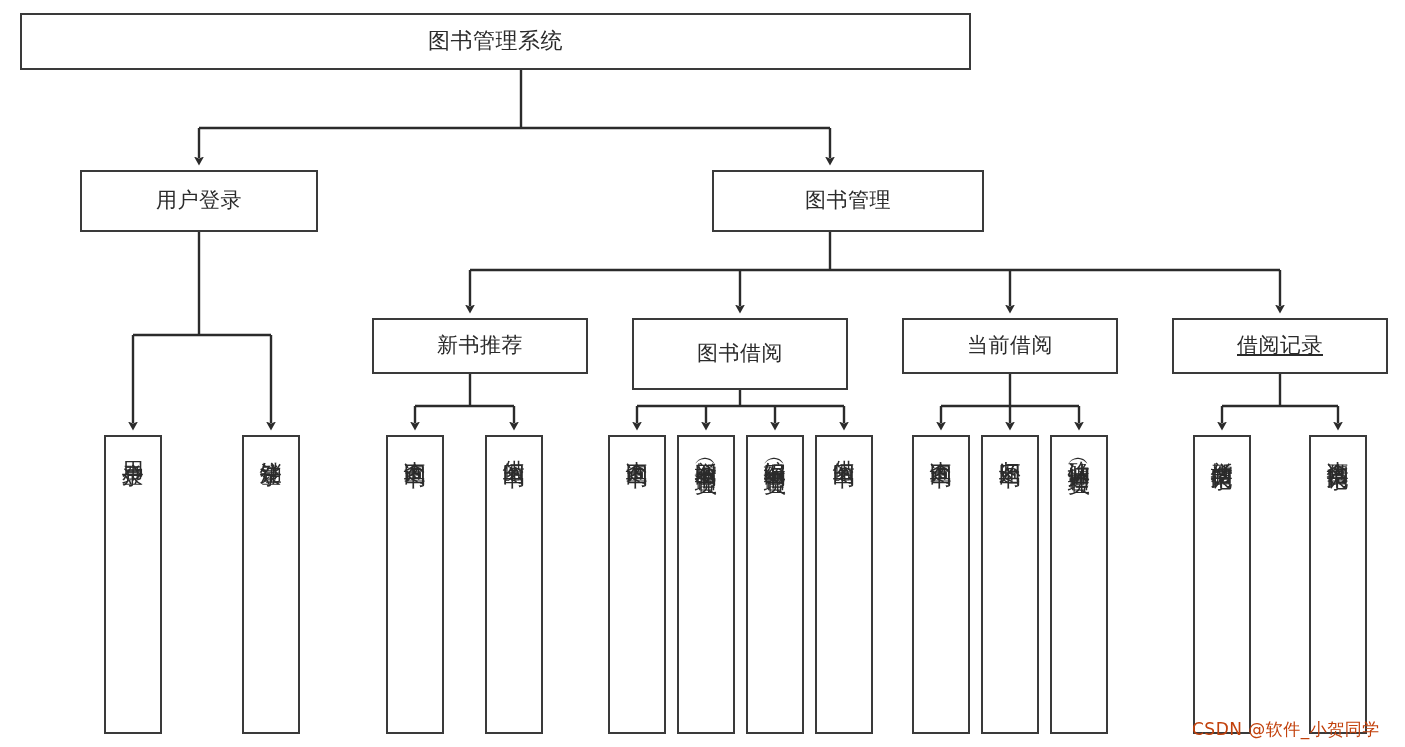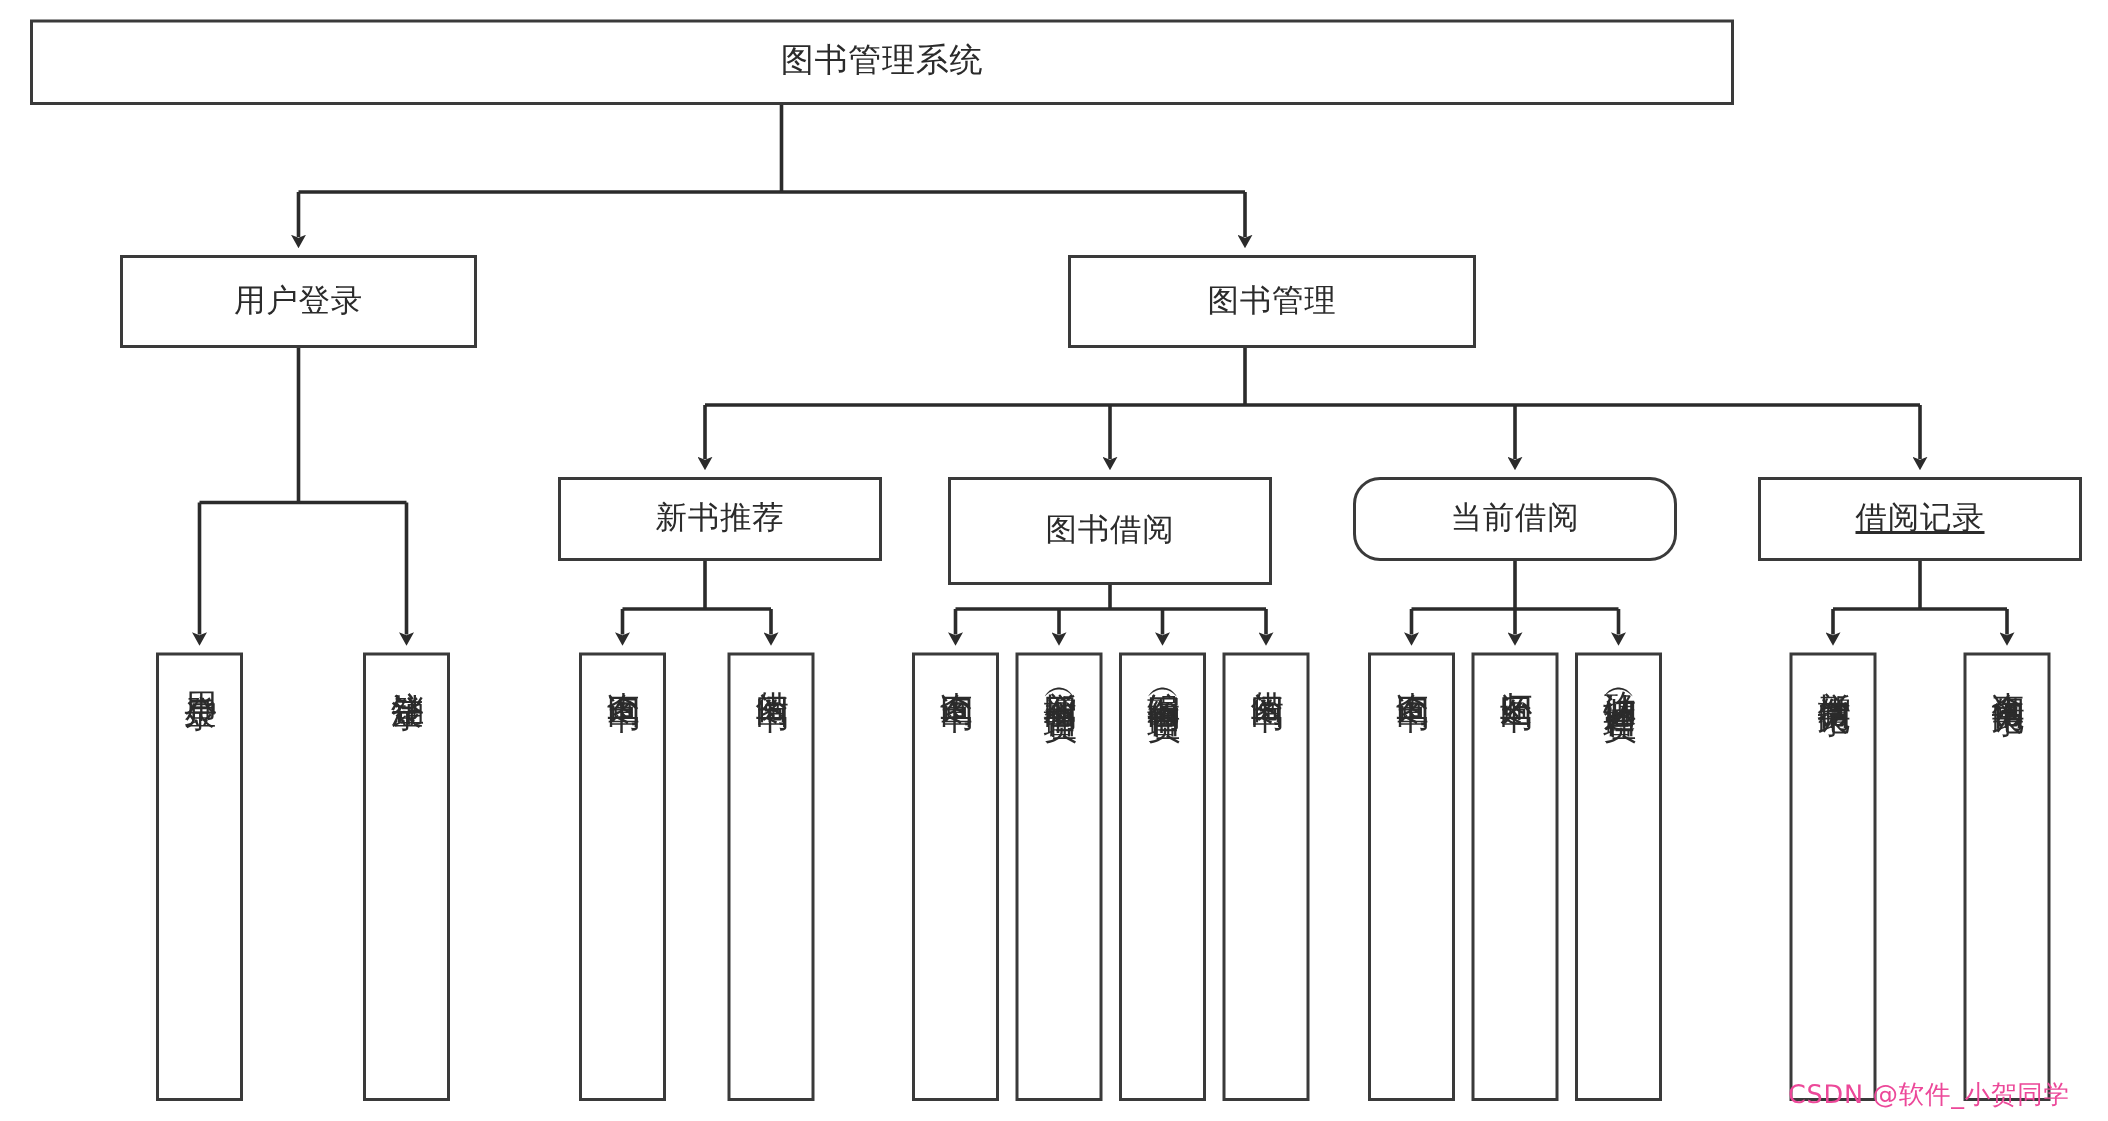--- a/index.html
+++ b/index.html
@@ -60,21 +60,21 @@
     writing-mode: vertical-rl;
     text-orientation: upright;
     font-size: 22px;
     line-height: 1.16;
     letter-spacing: 2px;
     white-space: nowrap;
   }
   .watermark {
     position: absolute;
     font-size: 17px;
-    color: #ec4899;
+    color: #c2410c;
     white-space: nowrap;
     letter-spacing: 0.5px;
   }
 </style>
 </head>
 <body>
 
 <div id="canvas">
 
   <svg id="wires" viewBox="0 0 1405 747">
@@ -120,38 +120,38 @@
       <path d="M1010,406 L1010,423" marker-end="url(#arrow)"></path>
       <path d="M1079,406 L1079,423" marker-end="url(#arrow)"></path>
 
       <path d="M1280,374 L1280,406"></path>
       <path d="M1222,406 L1338,406"></path>
       <path d="M1222,406 L1222,423" marker-end="url(#arrow)"></path>
       <path d="M1338,406 L1338,423" marker-end="url(#arrow)"></path>
     </g>
   </svg>
 
-  <div class="node horiz root" style="left:20px; top:13px; width:1136px; height:57px;">
+  <div class="node horiz root" style="left:20px; top:13px; width:951px; height:57px;">
     <span class="lbl">图书管理系统</span>
   </div>
 
   <div class="node horiz" style="left:80px; top:170px; width:238px; height:62px;">
     <span class="lbl">用户登录</span>
   </div>
   <div class="node horiz" style="left:712px; top:170px; width:272px; height:62px;">
     <span class="lbl">图书管理</span>
   </div>
 
   <div class="node horiz" style="left:362px; top:318px; width:216px; height:56px;margin-left:10px;">
     <span class="lbl">新书推荐</span>
   </div>
   <div class="node horiz" style="left:632px; top:318px; width:216px; height:72px;">
     <span class="lbl">图书借阅</span>
   </div>
-  <div class="node horiz" style="left:902px; top:318px; width:216px; height:56px;border-radius:18px;">
+  <div class="node horiz" style="left:902px; top:318px; width:216px; height:56px;">
     <span class="lbl">当前借阅</span>
   </div>
   <div class="node horiz" style="left:1172px; top:318px; width:216px; height:56px;text-decoration:underline;">
     <span class="lbl">借阅记录</span>
   </div>
 
   <div class="node vert" style="left:104px; top:435px; width:58px; height:299px;">
     <span class="lbl">用户登录</span>
   </div>
   <div class="node vert" style="left:242px; top:435px; width:58px; height:299px;">

